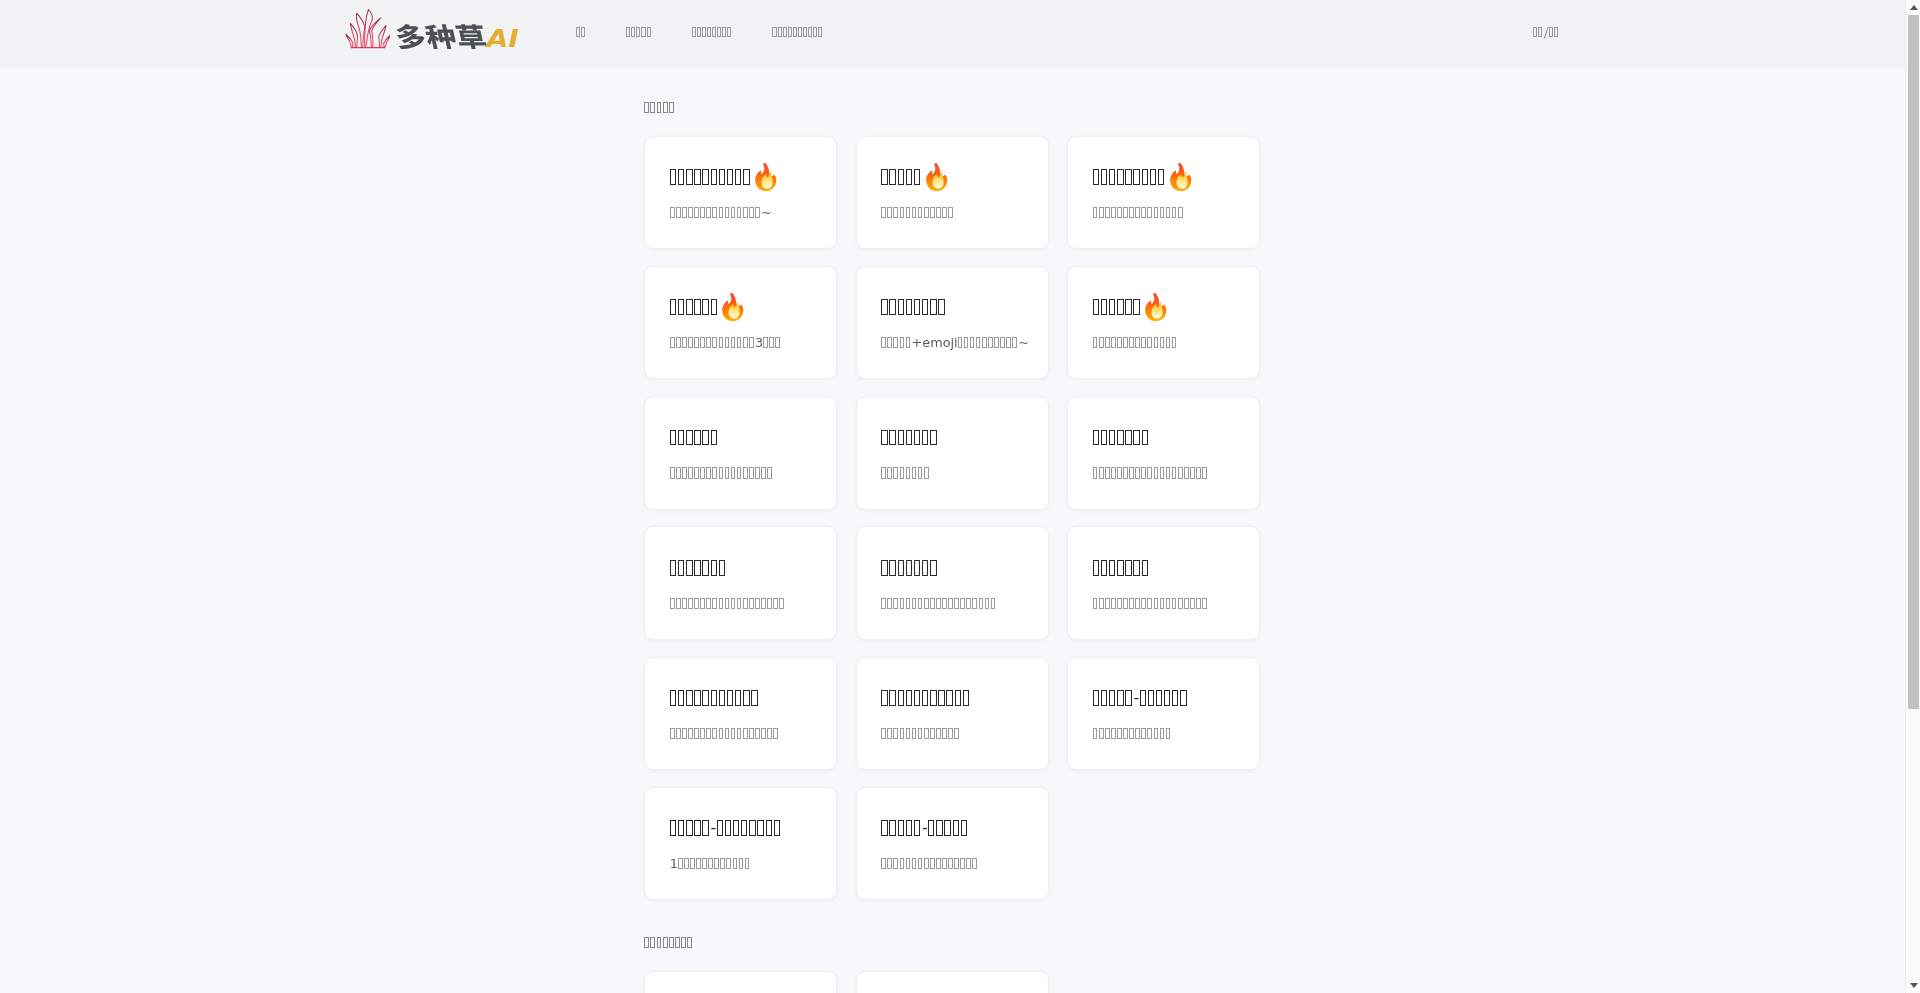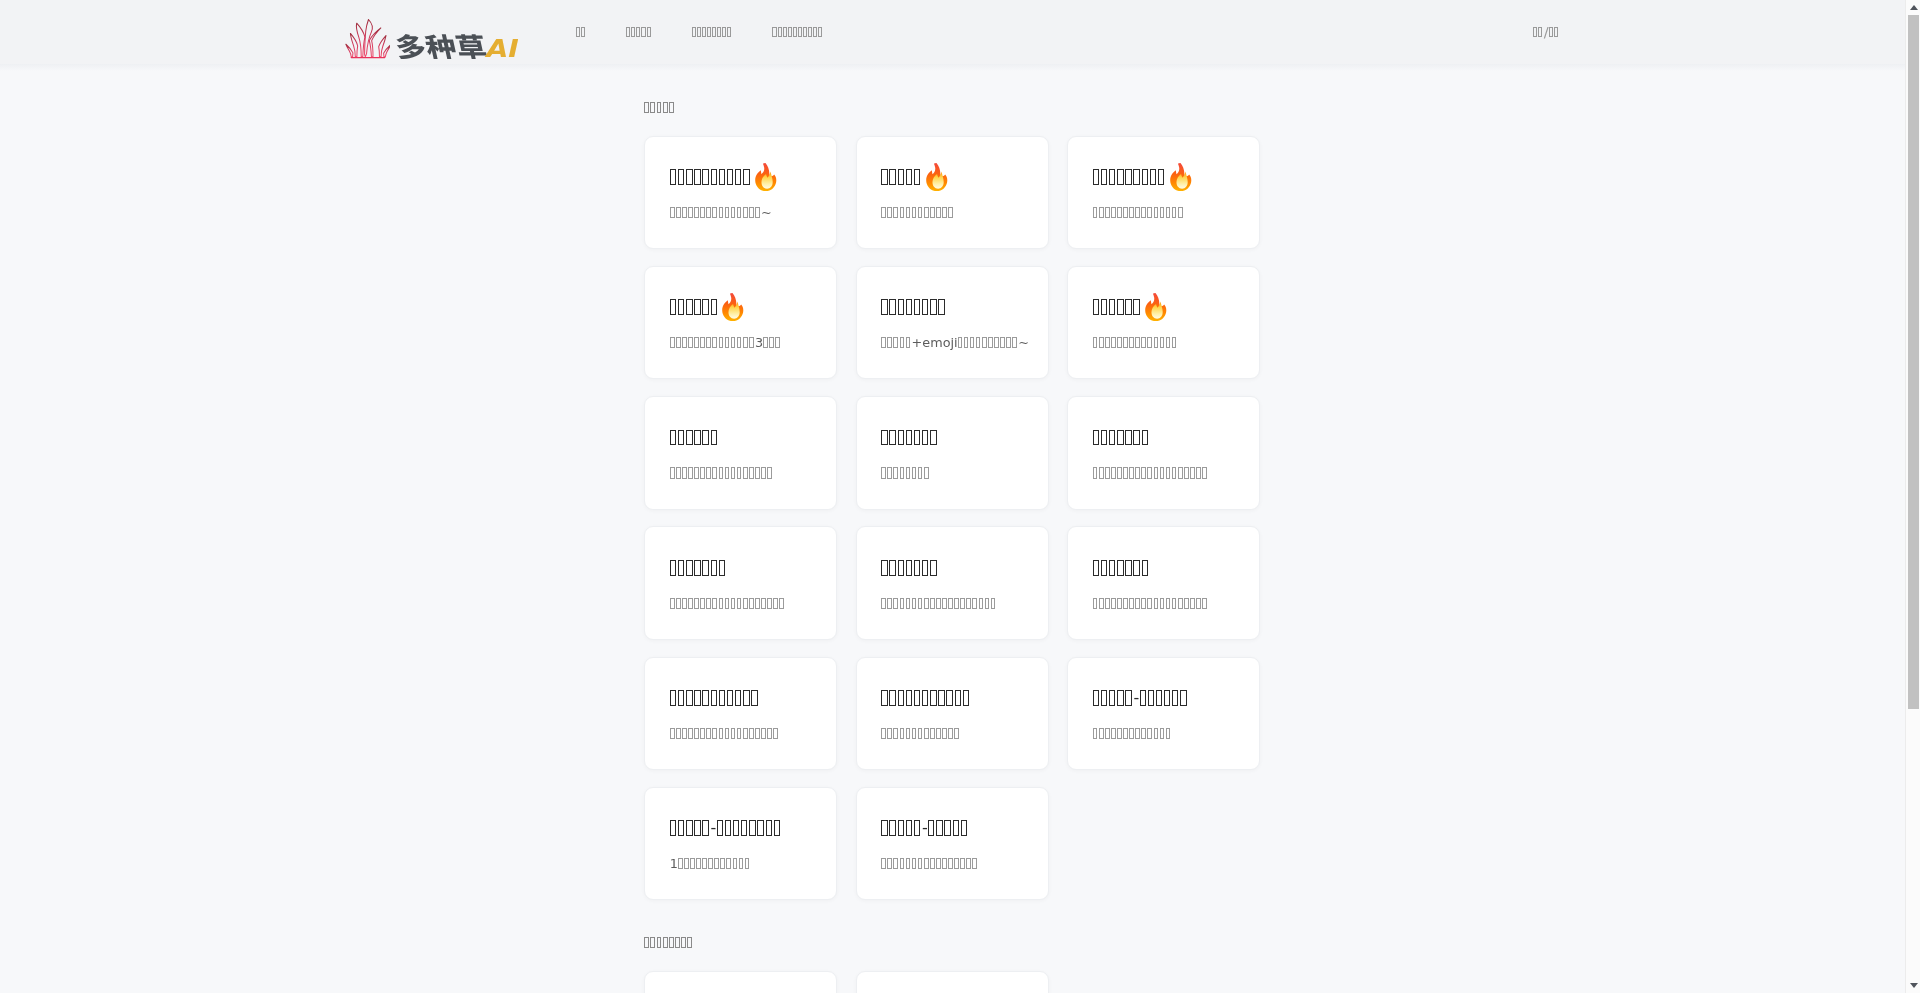--- a/index.html
+++ b/index.html
@@ -14,21 +14,21 @@
 
   
   .site-header{
     height:64px;width:1905px;background:#f2f3f5;
     display:flex;align-items:center;position:relative;z-index:2;
   }
   .site-header::after{
     content:"";position:absolute;left:0;right:0;top:64px;height:7px;
     background:linear-gradient(to bottom, rgba(238,240,243,1), rgba(247,248,250,0));
   }
-  .brand{position:absolute;left:344.8px;top:18px;height:41px;width:180px;display:block;}
+  .brand{position:absolute;left:344.8px;top:8px;height:41px;width:180px;display:block;}
   .brand-mark{width:45.3px;height:40.8px;display:block;}
   .brand-word{display:block;position:absolute;left:50.8px;top:15.5px;width:122px;height:25.3px;}
 
   .nav{position:absolute;left:576px;top:0;height:64px;display:flex;align-items:center;}
   .nav-item{margin-right:41px;color:#9a9a9a;cursor:pointer;display:flex;align-items:center;height:64px;}
   .nav-item:last-child{margin-right:0;}
   .login{position:absolute;left:1533px;top:0;height:64px;display:flex;align-items:center;color:#9a9a9a;cursor:pointer;}
 
   
   .content{width:1905px;padding-top:33.3px;}

